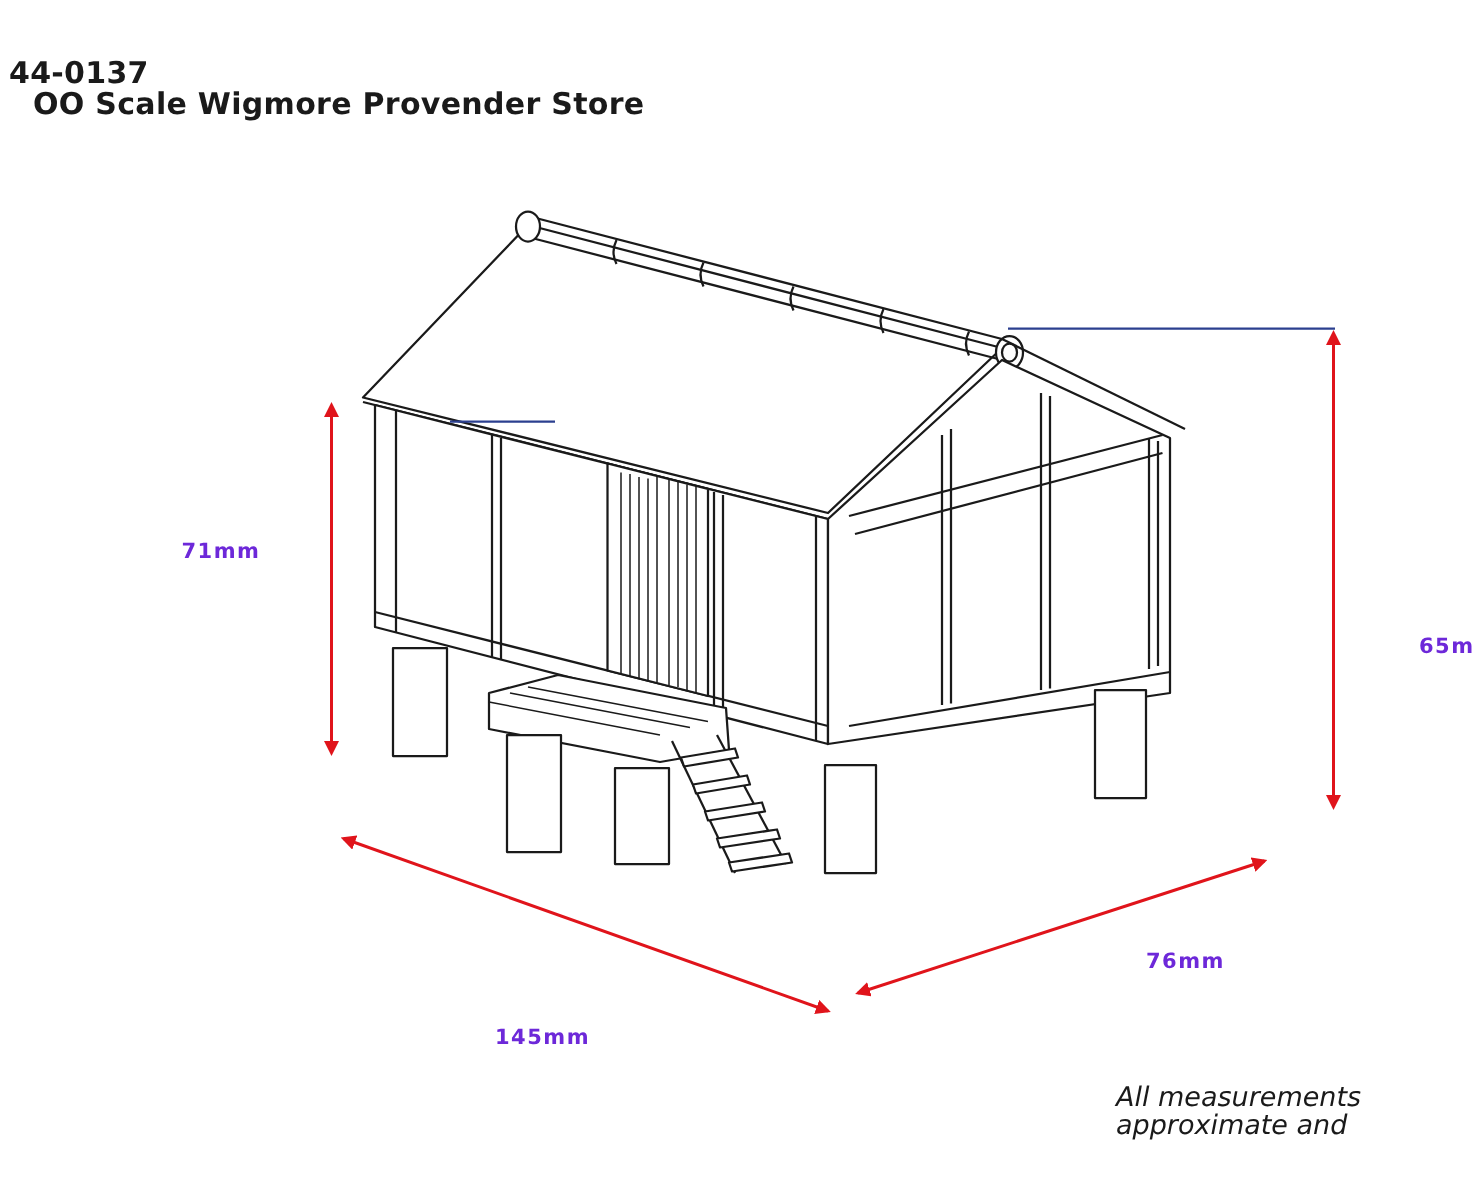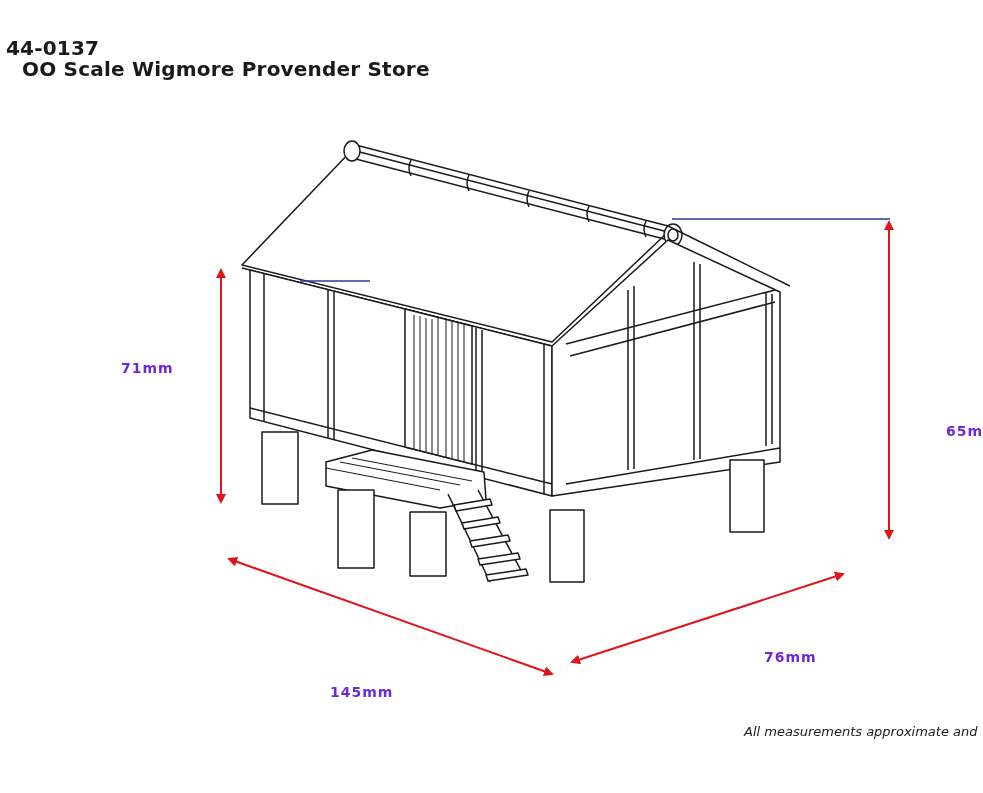--- a/index.html
+++ b/index.html
@@ -1,21 +1,21 @@
 <!DOCTYPE html>
 <html><head>
 <meta charset="utf-8">
 <style>
   html, body { margin: 0; padding: 0; background: #ffffff; }
   body { width: 983px; height: 793px; position: relative; overflow: hidden; font-family: "DejaVu Sans", sans-serif; }
   .title { position: absolute; left: 6px; font-weight: bold; color: #1a1a1a; font-size: 20px; letter-spacing: 0.2px; }
   #code { top: 36px; }
   #name { top: 57px; margin-left: 16px; }
   .dim { position: absolute; color: #6d28d9; font-weight: bold; font-size: 14px; letter-spacing: 1px; }
-  .note { position: absolute; left: 744px; top: 722px; font-style: italic; font-size: 13px; color: #1a1a1a; line-height: 19px; }
+  .note { position: absolute; left: 744px; top: 722px; font-style: italic; font-size: 18px; color: #1a1a1a; line-height: 19px; }
   svg { position: absolute; left: 0; top: 0; }
 </style>
 </head>
 <body>
 
 <div class="title" id="code">44-0137</div>
 <div class="title" id="name">OO Scale Wigmore Provender Store</div>
 
 <svg width="983" height="793" viewBox="0 0 983 793">
   <defs>
@@ -118,17 +118,17 @@
     <line x1="221" y1="270" x2="221" y2="502" marker-start="url(#ah)" marker-end="url(#ah)"></line>
     <line x1="889" y1="222" x2="889" y2="538" marker-start="url(#ah)" marker-end="url(#ah)"></line>
     <line x1="229" y1="559" x2="552" y2="674" marker-start="url(#ah)" marker-end="url(#ah)"></line>
     <line x1="572" y1="662" x2="843" y2="574" marker-start="url(#ah)" marker-end="url(#ah)"></line>
   </g>
 </svg>
 
 <div class="dim" style="left:121px; top:360px;">71mm</div>
 <div class="dim" style="left:946px; top:423px;">65mm</div>
 <div class="dim" style="left:330px; top:684px;">145mm</div>
-<div class="dim" style="left:764px; top:633px;margin-top:16px;">76mm</div>
+<div class="dim" style="left:764px; top:633px;">76mm</div>
 
 <div class="note">
   <div>All measurements approximate and</div>
 </div>
 
 </body></html>

